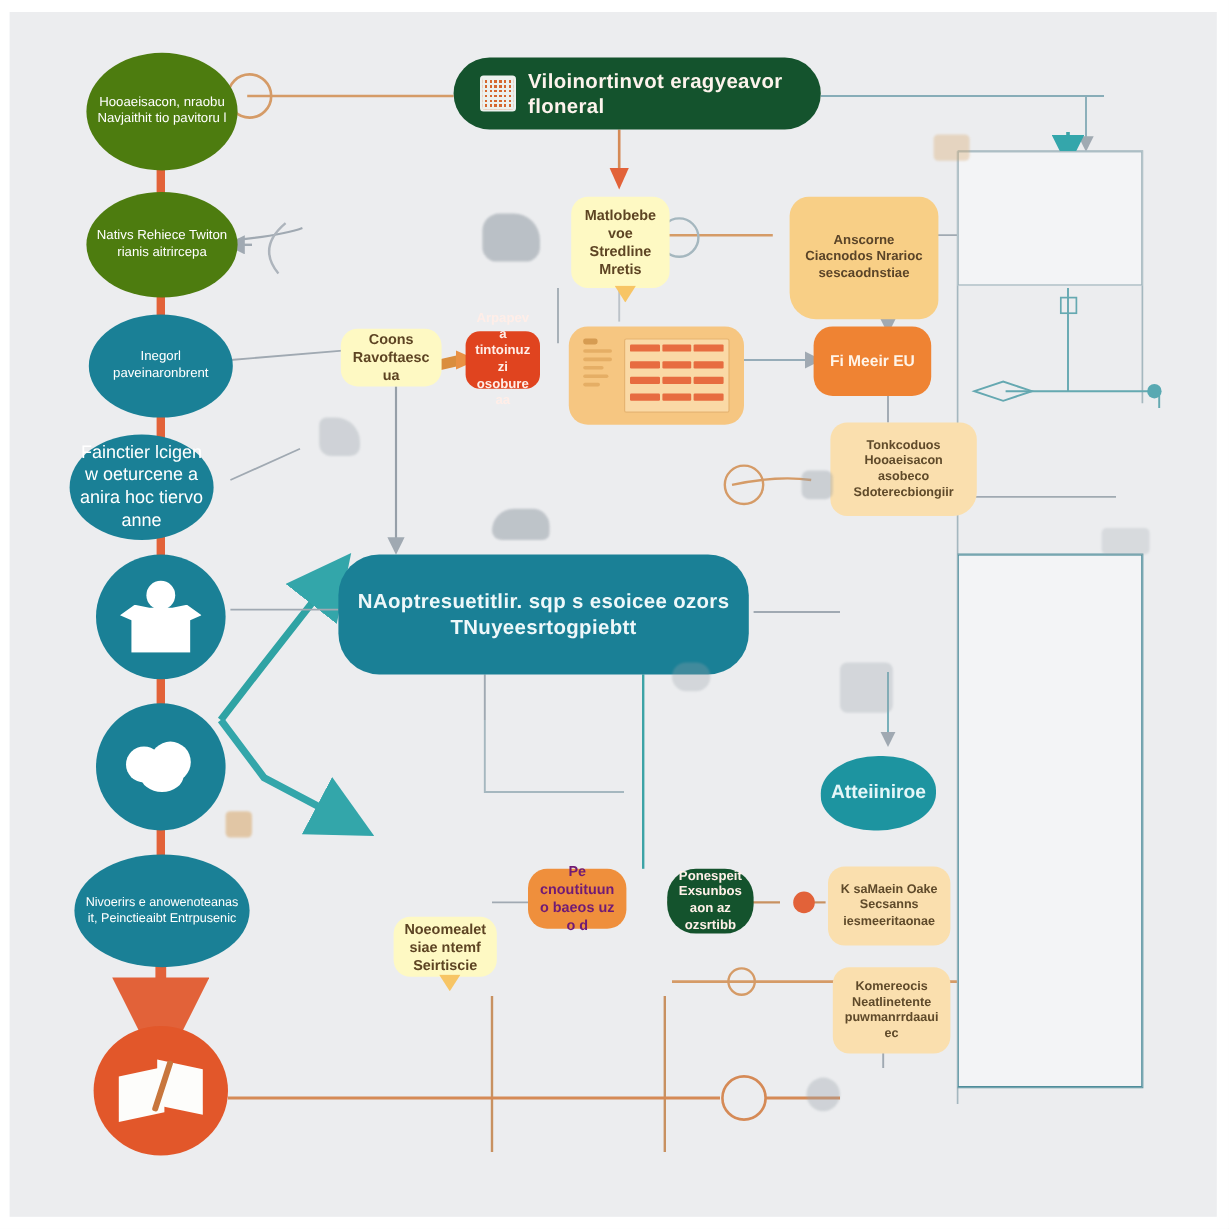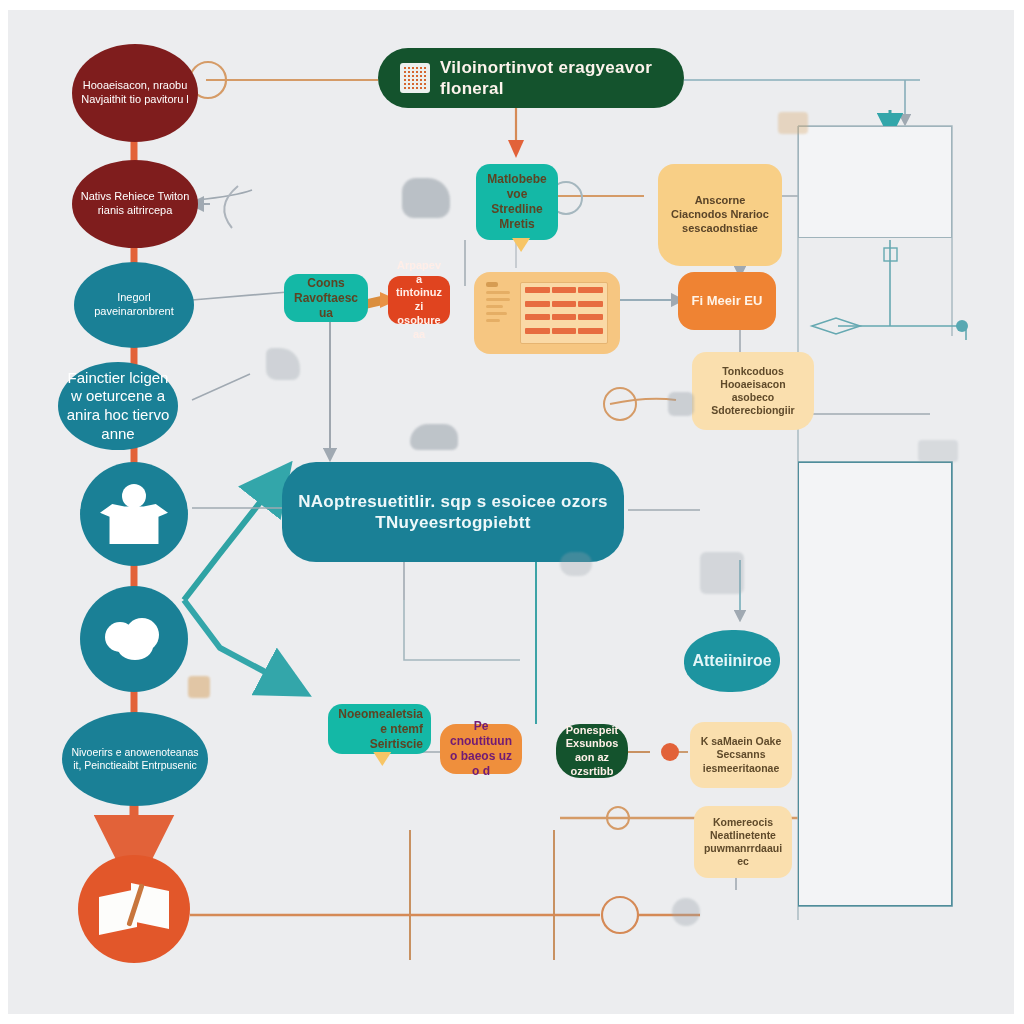--- a/index.html
+++ b/index.html
@@ -34,21 +34,21 @@
     -webkit-font-smoothing:antialiased;
   }
   .node .lbl{
     display:block;width:100%;
     padding:0 8px;
     word-break:break-word;
   }
 
   
   .ell{border-radius:50%;}
-  .ell-orange{background:#7f1d1d;color:#ffffff;}
+  .ell-orange{background:#4d7c0f;color:#ffffff;}
   .ell-teal{background:#1a8096;color:#ffffff;}
   .circ{border-radius:50%;}
   .circ-teal{background:#1a8096;}
   .circ-orange{background:#e2572a;}
 
   
   .banner{
     background:#14532d;color:#fdf3ec;
     border-radius:34px;
     font-size:17px;font-weight:bold;
@@ -65,21 +65,21 @@
   }
 
   
   .hero{
     background:#1a8096;color:#eef8fa;
     border-radius:34px;
     font-size:17px;font-weight:bold;letter-spacing:.3px;
   }
 
   
-  .n-amber{background:#14b8a6;color:#5d4423;border-radius:14px;font-size:12px;font-weight:bold;}
+  .n-amber{background:#fef9c3;color:#5d4423;border-radius:14px;font-size:12px;font-weight:bold;}
   .n-amber-lt{background:#f8cf86;color:#5a4428;border-radius:14px;font-size:11px;font-weight:bold;}
   .n-amber-pale{background:#fadfae;color:#5f4a2a;border-radius:14px;font-size:10.5px;font-weight:bold;}
   .n-orange{background:#ef8f3c;color:#701a75;border-radius:16px;font-size:12px;font-weight:bold;}
   .n-orange-dp{background:#ef8333;color:#fff4e8;border-radius:16px;font-size:13px;font-weight:bold;}
   .n-red{background:#e0441f;color:#ffeee8;border-radius:12px;font-size:11px;font-weight:bold;}
   .n-red2{background:#14532d;color:#fff0e8;border-radius:24px;font-size:11px;font-weight:bold;}
   .n-teal-blob{background:#1d94a0;color:#e4f6f8;border-radius:50% 46% 50% 46%;font-size:16px;font-weight:bold;}
   .tab-tail{
     position:absolute;left:44%;bottom:-12px;
     width:18px;height:14px;background:inherit;
@@ -313,21 +313,21 @@
   </div>
 
   <div class="node n-amber-pale" style="left:692px;top:352px;width:122px;height:78px;border-radius:14px 14px 20px 14px;">
     <span class="lbl">Tonkcoduos Hooaeisacon asobeco Sdoterecbiongiir</span>
   </div>
 
   <div class="node n-teal-blob" style="left:684px;top:630px;width:96px;height:62px;">
     <span class="lbl">Atteiiniroe</span>
   </div>
 
-  <div class="node n-amber" style="left:328px;top:704px;width:103px;height:50px;text-align:right;">
+  <div class="node n-amber" style="left:328px;top:764px;width:86px;height:50px;">
     <span class="lbl">Noeomealetsiae ntemf Seirtiscie</span>
     <span class="tab-tail" style="background:#f7c565;"></span>
   </div>
 
   <div class="node n-orange" style="left:440px;top:724px;width:82px;height:50px;">
     <span class="lbl">Pe cnoutituuno baeos uz o d</span>
   </div>
 
   <div class="node n-red2" style="left:556px;top:724px;width:72px;height:54px;">
     <span class="lbl">Ponespeit Exsunbosaon az ozsrtibb</span>

